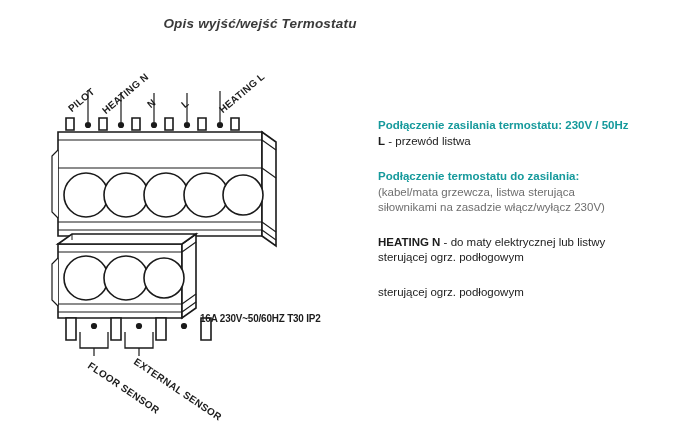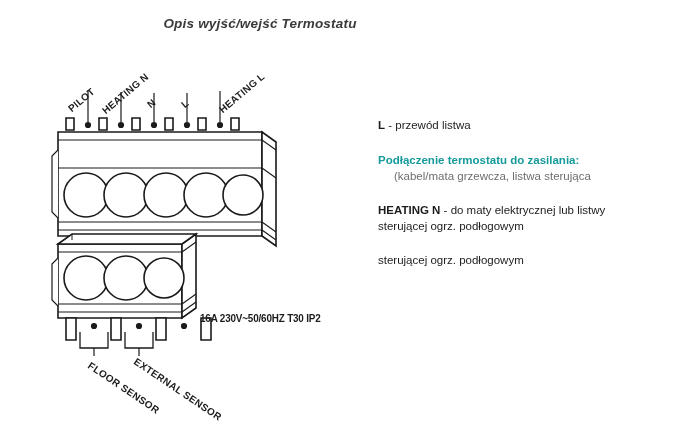--- a/index.html
+++ b/index.html
@@ -91,21 +91,20 @@
     line-height: 15px;
     margin-bottom: 1px;
   }
   .lg-line {
     font-size: 11.5px;
     color: #1c1c1c;
     line-height: 15.5px;
   }
   .lg-line.muted {
     color: #6e6e6e;
-    margin-left: 16px;
   }
   .lg-line b {
     font-weight: bold;
   }
   .lg-para {
     font-size: 11.5px;
     color: #1c1c1c;
     line-height: 15.5px;
   }
   .lg-gap-sm { height: 6px; }
@@ -231,30 +230,32 @@
   <div class="dg-label rotdown" style="left:86px; top:358px;">FLOOR SENSOR</div>
 
   <div class="dg-label rotdown" style="left:132px; top:354px;">EXTERNAL SENSOR</div>
 
   <div id="rating-text">16A 230V~50/60HZ T30 IP2</div>
 </div>
 
 <div id="legend">
 
   <div class="lg-block">
+    <div class="lg-head">Podłączenie zasilania termostatu: 230V / 50Hz</div>
     <div class="lg-line">
       <b>L</b><span> - przewód listwa</span>
     </div>
   </div>
 
   <div class="lg-gap-sm"></div>
 
   <div class="lg-block">
     <div class="lg-head">Podłączenie termostatu do zasilania:</div>
     <div class="lg-line muted">(kabel/mata grzewcza, listwa sterująca</div>
+    <div class="lg-line muted">siłownikami na zasadzie włącz/wyłącz 230V)</div>
   </div>
 
   <div class="lg-gap-sm"></div>
 
   <div class="lg-block">
     <div class="lg-para">
       <b>HEATING N</b><span> - do maty elektrycznej lub listwy</span>
     </div>
     <div class="lg-para">sterującej ogrz. podłogowym</div>
   </div>

